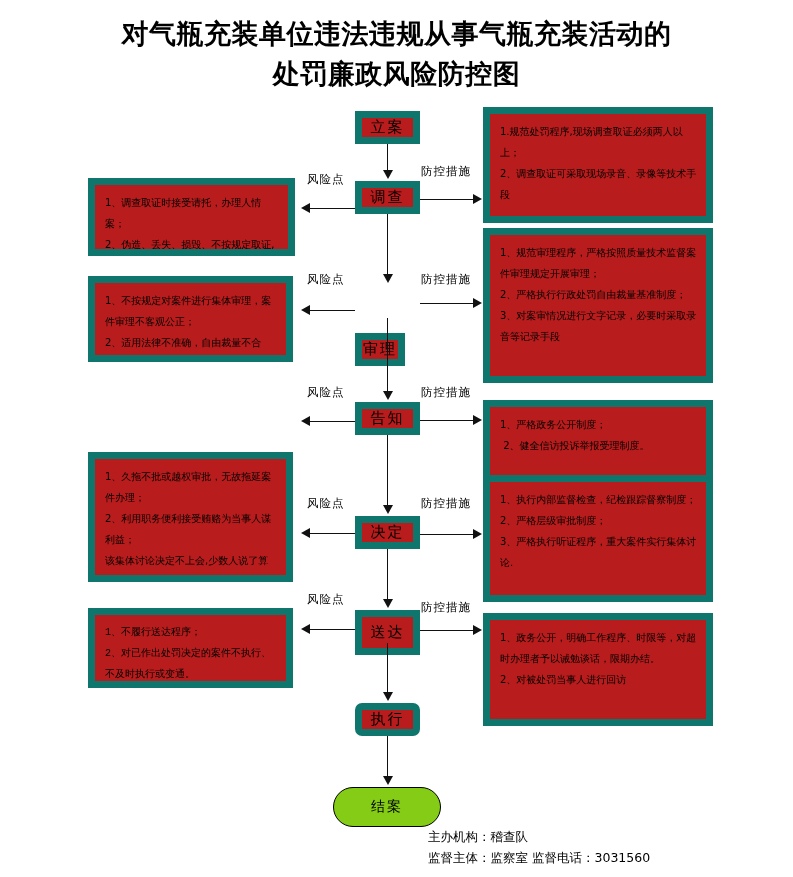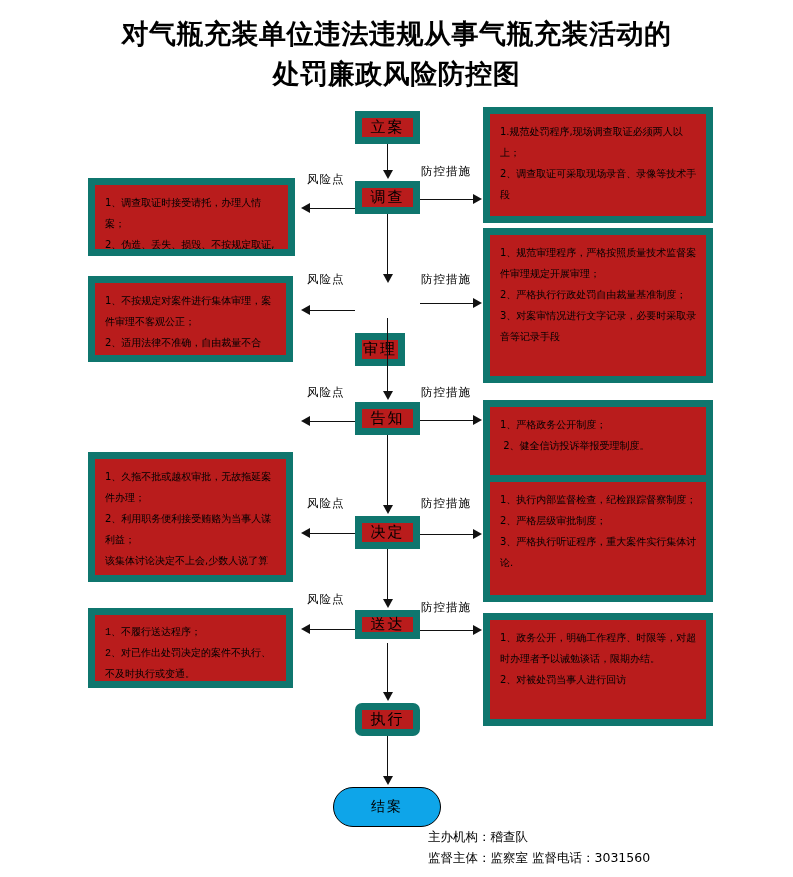--- a/index.html
+++ b/index.html
@@ -53,21 +53,21 @@
     display: flex;
     align-items: center;
     justify-content: center;
     font-size: 15px;
     letter-spacing: 2px;
   }
   .terminal {
     position: absolute;
     box-sizing: border-box;
     border: 1px solid #000000;
-    background: #0ea5e9;
+    background: #84cc16;
     border-radius: 24px;
     display: flex;
     align-items: center;
     justify-content: center;
     font-size: 14px;
     letter-spacing: 2px;
   }
 
   
   .v-line {
@@ -167,21 +167,21 @@
   <div class="box flow-box" style="left:355px; top:111px; width:65px; height:33px;">立案</div>
 
   <div class="box flow-box" style="left:355px; top:181px; width:65px; height:33px;">调查</div>
 
   <div class="box flow-box" style="left:355px; top:285px; width:50px; height:33px;margin-top:48px;">审理</div>
 
   <div class="box flow-box" style="left:355px; top:402px; width:65px; height:33px;">告知</div>
 
   <div class="box flow-box" style="left:355px; top:516px; width:65px; height:33px;">决定</div>
 
-  <div class="box flow-box" style="left:355px; top:610px; width:65px; height:29px;">送达</div>
+  <div class="box flow-box" style="left:355px; top:610px; width:65px; height:45px;">送达</div>
 
   <div class="box flow-box" style="left:355px; top:703px; width:65px; height:33px;border-radius:7px;">执行</div>
 
   <div class="terminal" style="left:333px; top:787px; width:108px; height:40px;">结案</div>
 
   <div class="v-line" style="left:387px; top:144px; height:28px;"></div>
   <div class="arrow-down" style="left:383px; top:170px;"></div>
 
   <div class="v-line" style="left:387px; top:214px; height:62px;"></div>
   <div class="arrow-down" style="left:383px; top:274px;"></div>

